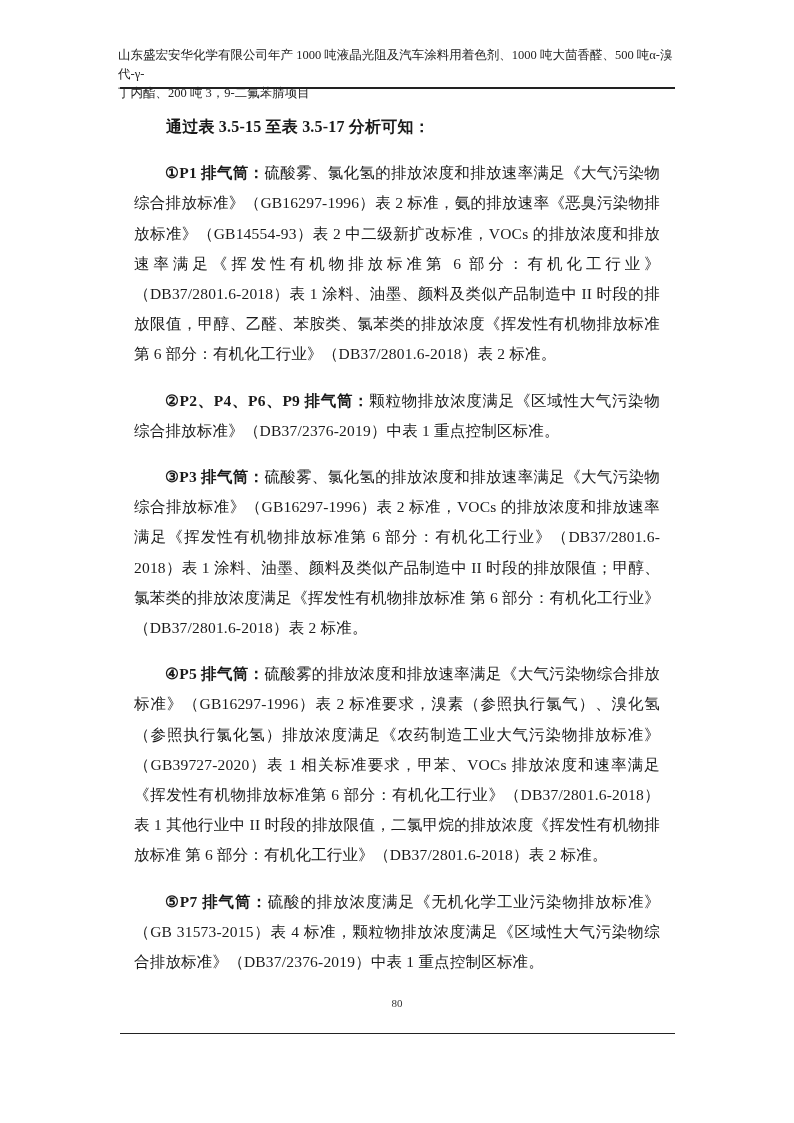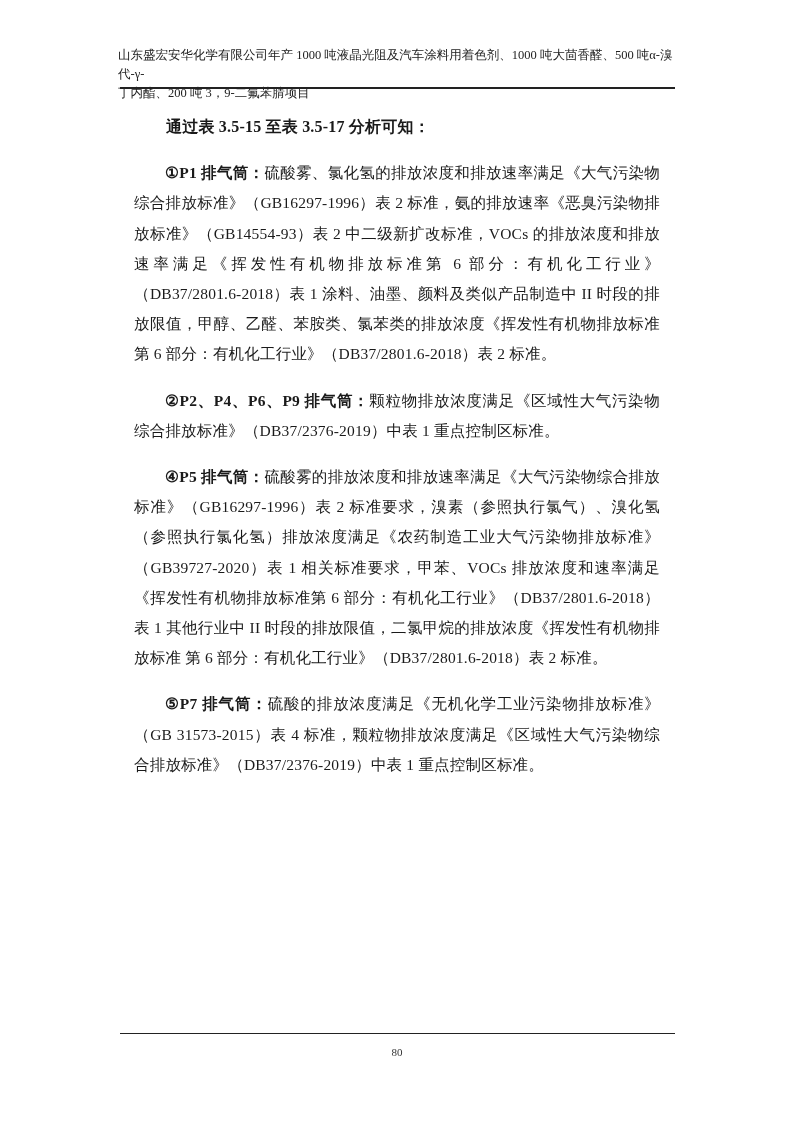--- a/index.html
+++ b/index.html
@@ -60,21 +60,21 @@
       left: 120px;
       top: 1033px;
       width: 555px;
       height: 0;
       border-top: 1.5px solid #222;
     }
     .page-number {
       position: absolute;
       left: 0;
       width: 794px;
-      top: 1046px;
+      top: 997px;
       text-align: center;
       font-size: 11px;
       color: #333;
     }
   </style>
 </head>
 <body>
 
 <div class="header">
   <div>山东盛宏安华化学有限公司年产 1000 吨液晶光阻及汽车涂料用着色剂、1000 吨大茴香醛、500 吨α-溴代-γ-</div>
@@ -86,20 +86,23 @@
   <p class="para intro">通过表 3.5-15 至表 3.5-17 分析可知：</p>
 
   <p class="para">
     <span class="lead">①P1 排气筒：</span><span>硫酸雾、氯化氢的排放浓度和排放速率满足《大气污染物综合排放标准》（GB16297-1996）表 2 标准，氨的排放速率《恶臭污染物排放标准》（GB14554-93）表 2 中二级新扩改标准，VOCs 的排放浓度和排放速率满足《挥发性有机物排放标准第 6 部分：有机化工行业》（DB37/2801.6-2018）表 1 涂料、油墨、颜料及类似产品制造中 II 时段的排放限值，甲醇、乙醛、苯胺类、氯苯类的排放浓度《挥发性有机物排放标准 第 6 部分：有机化工行业》（DB37/2801.6-2018）表 2 标准。</span>
   </p>
 
   <p class="para">
     <span class="lead">②P2、P4、P6、P9 排气筒：</span><span>颗粒物排放浓度满足《区域性大气污染物综合排放标准》（DB37/2376-2019）中表 1 重点控制区标准。</span>
   </p>
 
+  <p class="para">
+    <span class="lead">③P3 排气筒：</span><span>硫酸雾、氯化氢的排放浓度和排放速率满足《大气污染物综合排放标准》（GB16297-1996）表 2 标准，VOCs 的排放浓度和排放速率满足《挥发性有机物排放标准第 6 部分：有机化工行业》（DB37/2801.6-2018）表 1 涂料、油墨、颜料及类似产品制造中 II 时段的排放限值；甲醇、氯苯类的排放浓度满足《挥发性有机物排放标准 第 6 部分：有机化工行业》（DB37/2801.6-2018）表 2 标准。</span>
+  </p>
 
   <p class="para">
     <span class="lead">④P5 排气筒：</span><span>硫酸雾的排放浓度和排放速率满足《大气污染物综合排放标准》（GB16297-1996）表 2 标准要求，溴素（参照执行氯气）、溴化氢（参照执行氯化氢）排放浓度满足《农药制造工业大气污染物排放标准》（GB39727-2020）表 1 相关标准要求，甲苯、VOCs 排放浓度和速率满足《挥发性有机物排放标准第 6 部分：有机化工行业》（DB37/2801.6-2018）表 1 其他行业中 II 时段的排放限值，二氯甲烷的排放浓度《挥发性有机物排放标准 第 6 部分：有机化工行业》（DB37/2801.6-2018）表 2 标准。</span>
   </p>
 
   <p class="para">
     <span class="lead">⑤P7 排气筒：</span><span>硫酸的排放浓度满足《无机化学工业污染物排放标准》（GB 31573-2015）表 4 标准，颗粒物排放浓度满足《区域性大气污染物综合排放标准》（DB37/2376-2019）中表 1 重点控制区标准。</span>
   </p>
 
 </div>

